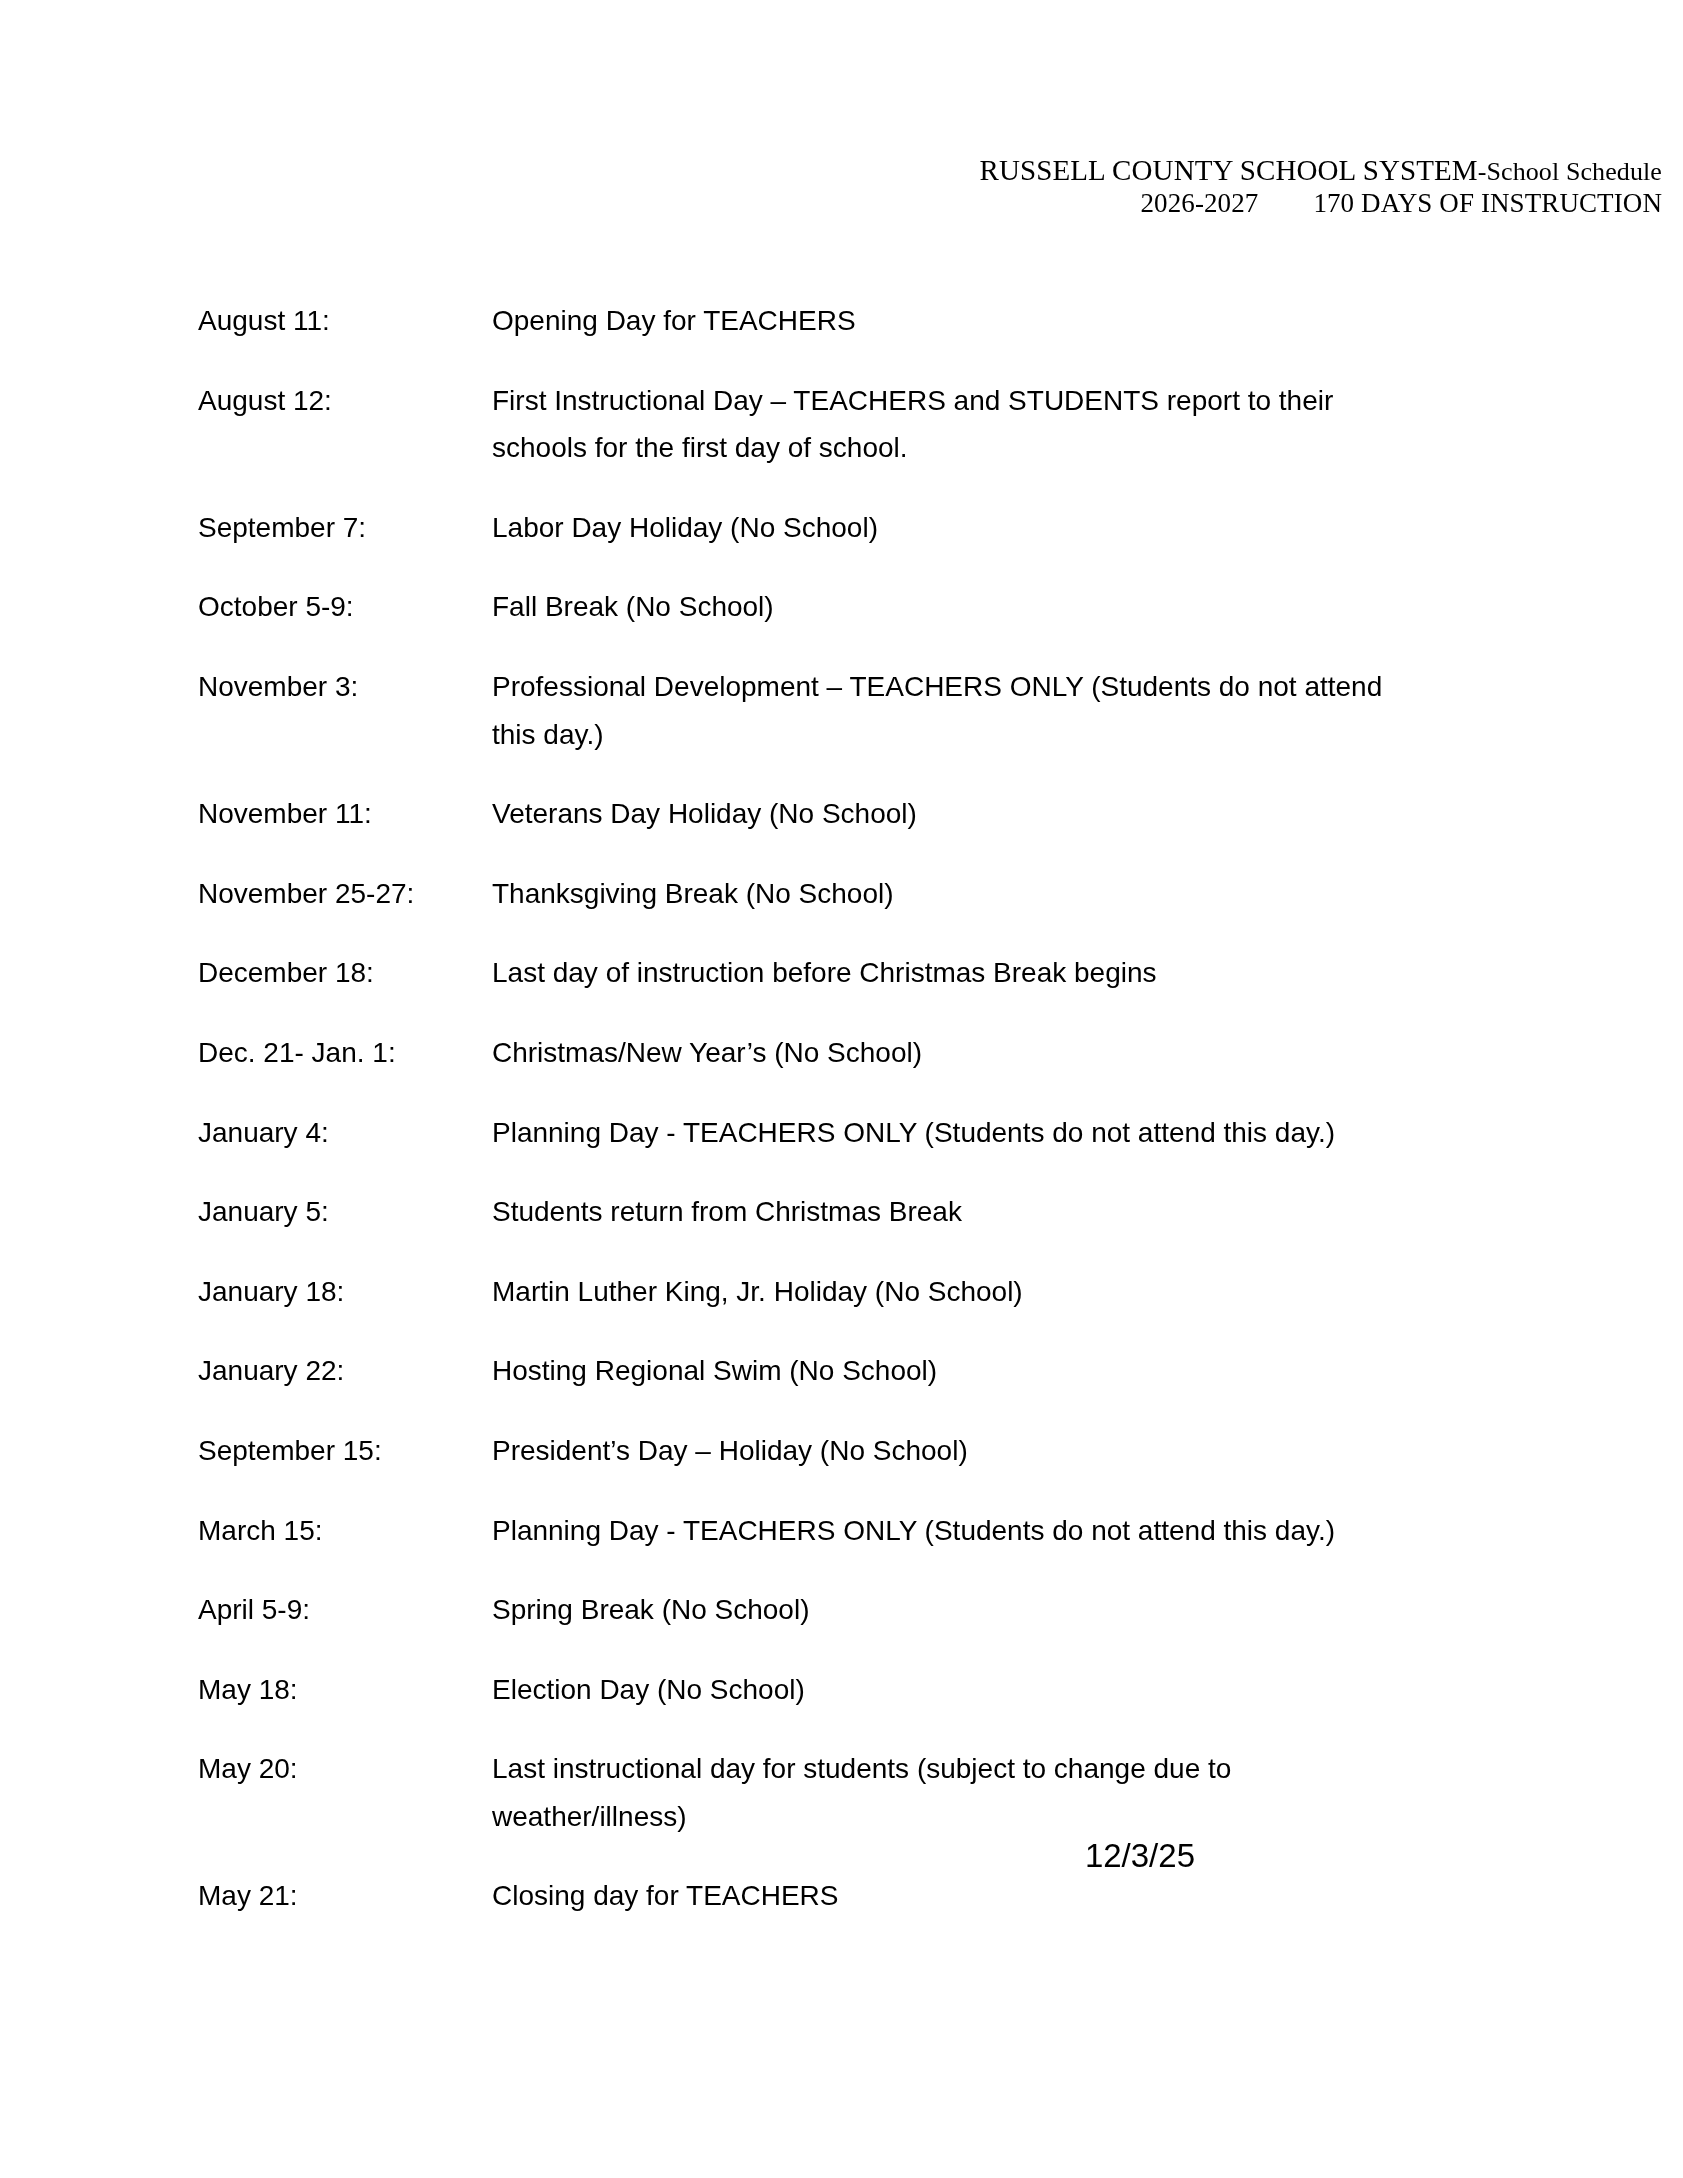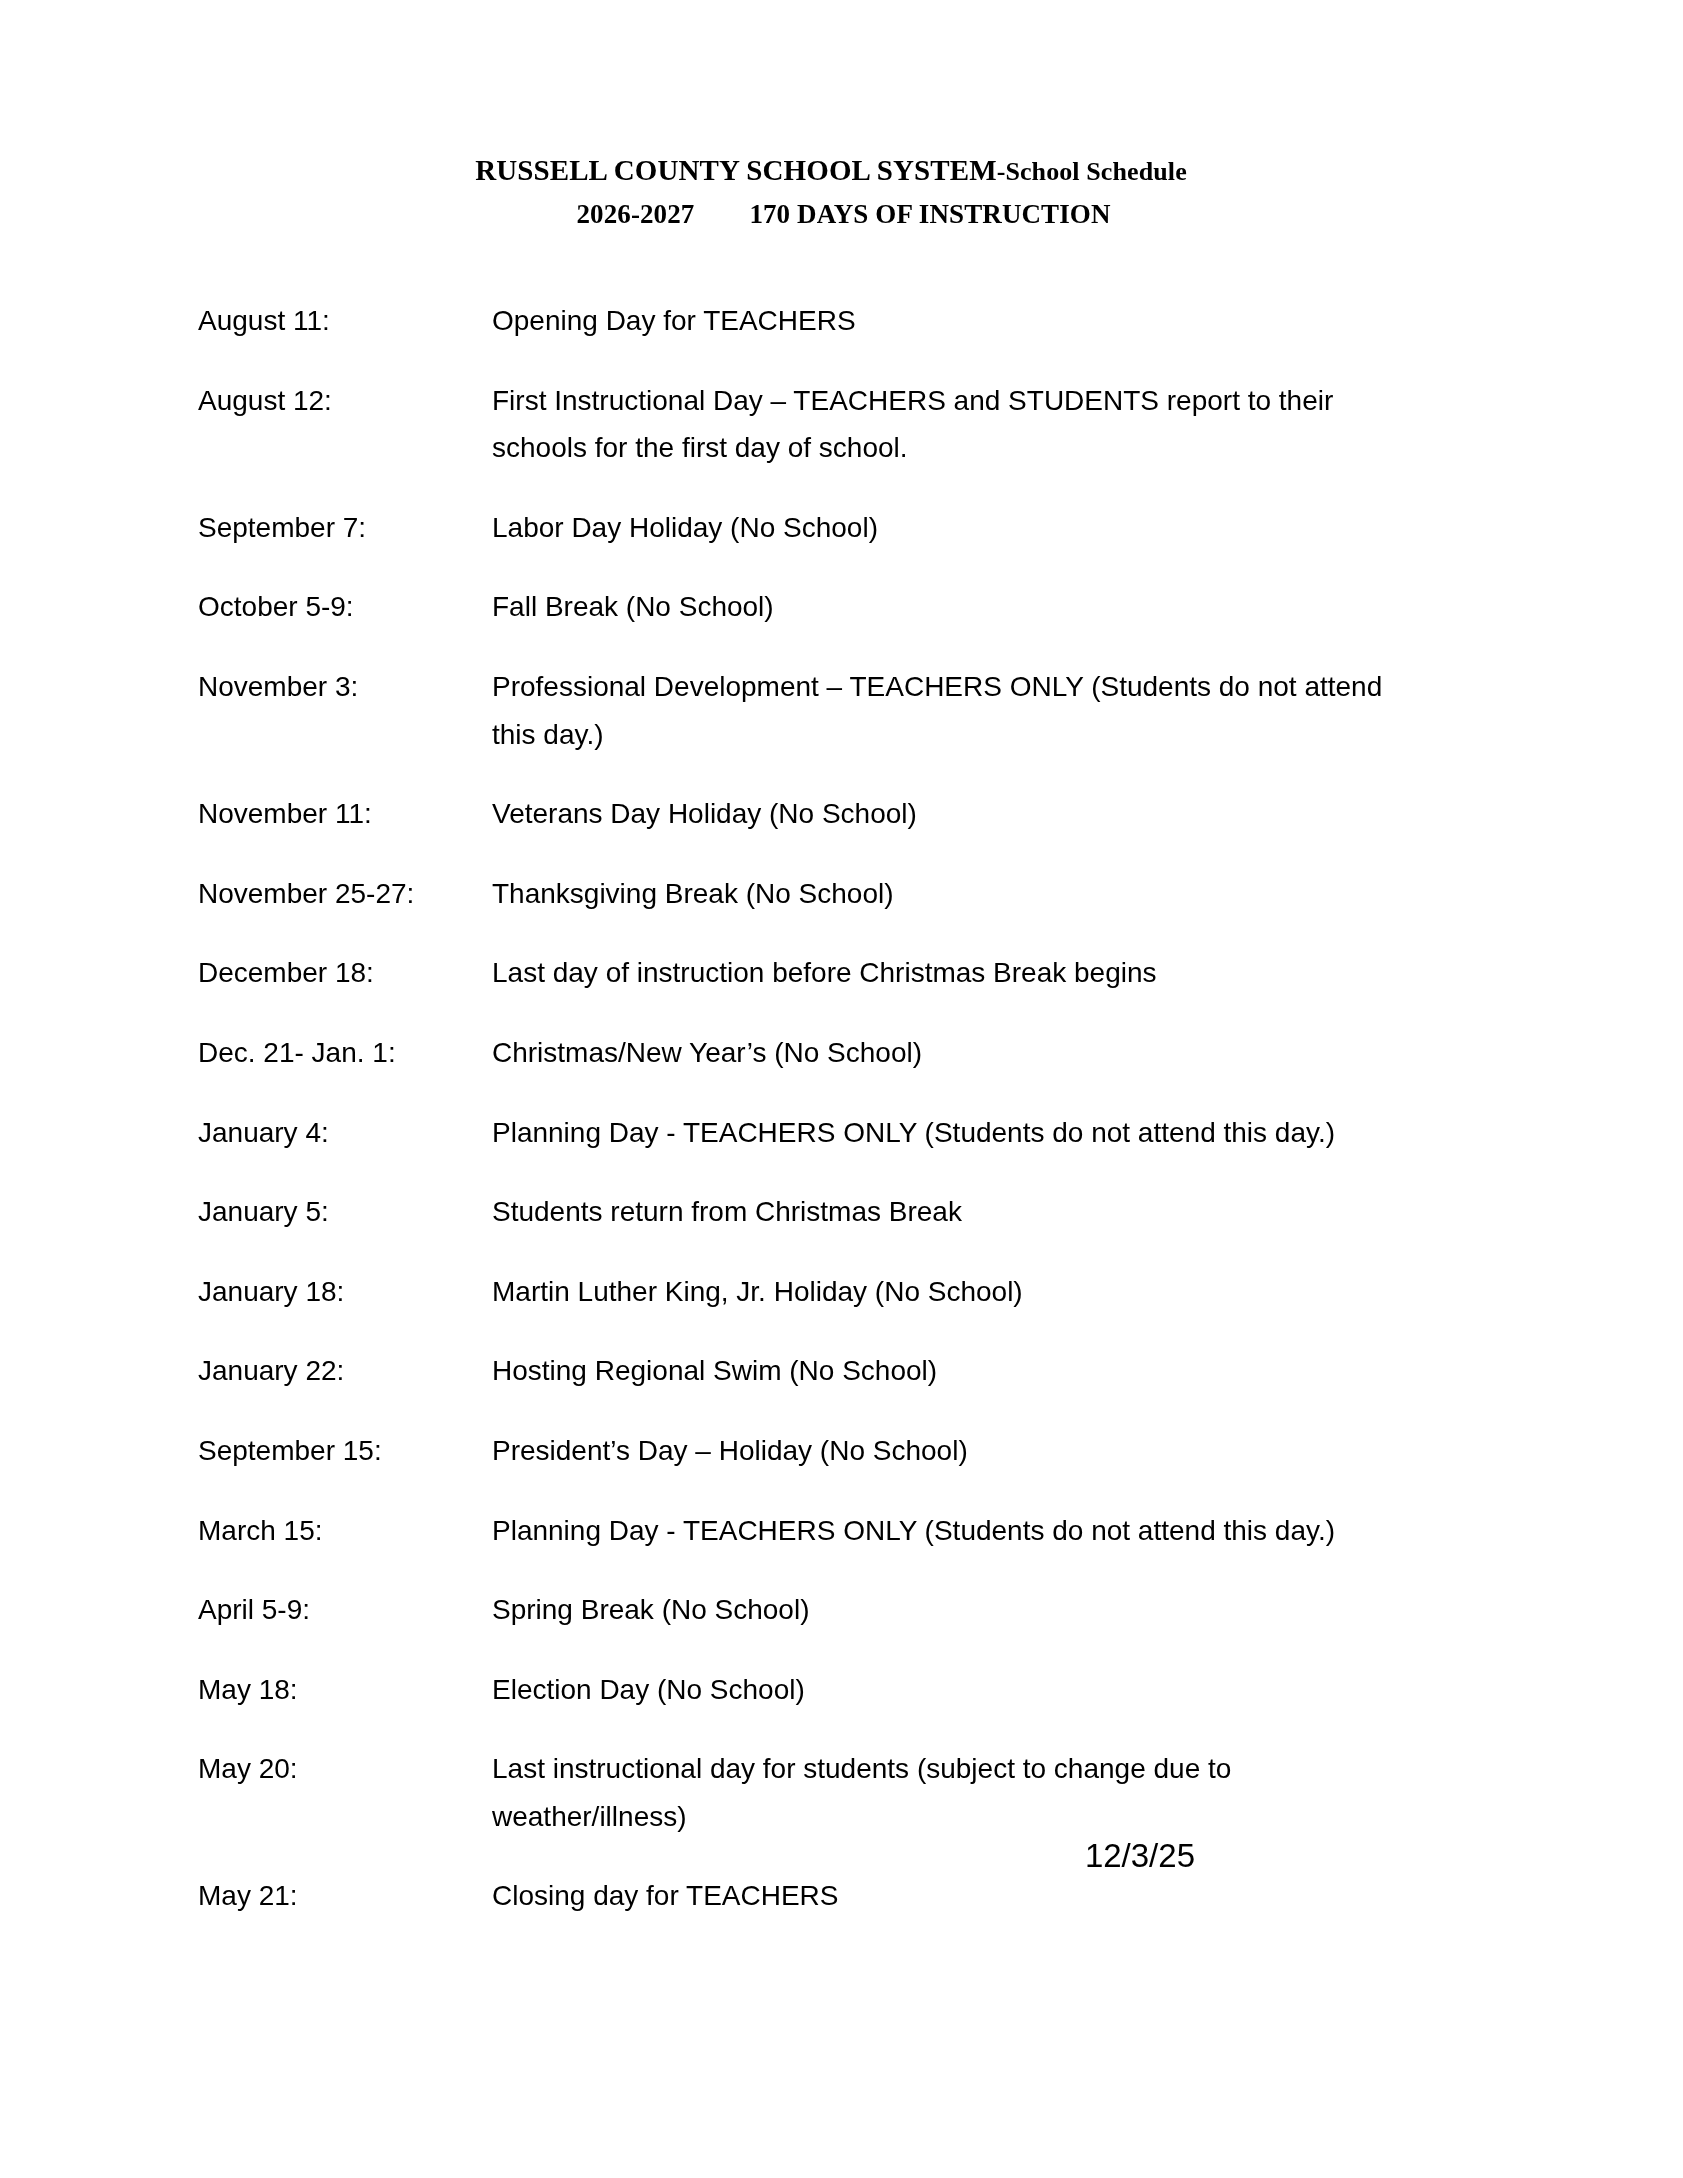--- a/index.html
+++ b/index.html
@@ -19,23 +19,23 @@
     color: #000000;
     -webkit-font-smoothing: antialiased;
   }
 
   
   .title-block {
     position: absolute;
     top: 153px;
     left: 0;
     width: 1662px;
-    text-align: center;
+    text-align: right;
     font-family: "Liberation Serif", serif;
-    font-weight: bold;
+    font-weight: normal;
     line-height: 1.18;
   }
 
   .title-line-1 {
     font-size: 29px;
     letter-spacing: 0.1px;
     white-space: nowrap;
   }
 
   .title-line-1 .title-main {
@@ -43,21 +43,21 @@
   }
 
   .title-line-1 .title-sub {
     font-size: 26px;
   }
 
   .title-line-2 {
     font-size: 27px;
     letter-spacing: 0.1px;
     white-space: nowrap;
-    margin-top: 11px;
+    margin-top: 0;
     padding-left: 25px;
   }
 
   .title-line-2 .gap {
     display: inline-block;
     width: 55px;
   }
 
   
   .schedule {

